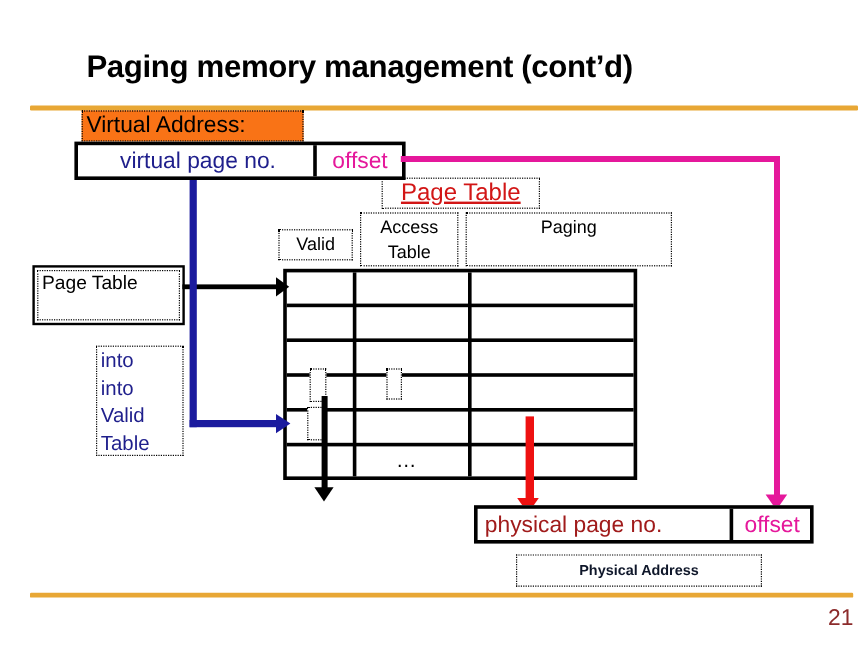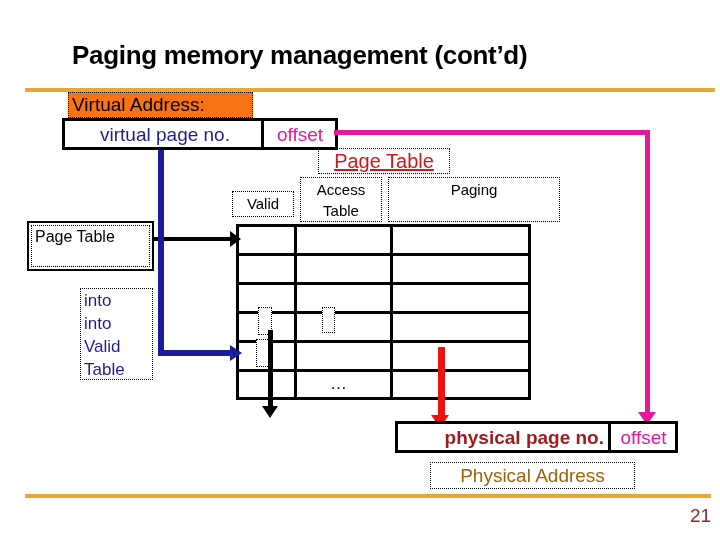--- a/index.html
+++ b/index.html
@@ -216,40 +216,40 @@
   
   .pa-bar{
     left:395px; top:421px; width:283px; height:32px;
     border:3px solid #000;
     background:#fff;
   }
   .pa-ppn{
     left:404px; top:425px; width:200px; height:25px;
     font-size:19px; line-height:25px;
     color:#A01B1B;
-    text-align:right;
-    font-weight:bold;
+    text-align:left;
   }
   .pa-divider{
     position:absolute;
     left:608px; top:424px; width:3px; height:26px;
     background:#000;
   }
   .pa-off{
     left:612px; top:425px; width:63px; height:25px;
     font-size:19px; line-height:25px;
     color:#E5189B;
     text-align:center;
   }
   .pa-label{
     left:430px; top:462px; width:205px; height:27px;
     border:1px dotted #000;
-    font-size:19px; line-height:25px;
-    text-align:center;
-    color:#a16207;
+    font-size:12px; line-height:25px;
+    text-align:center;
+    color:#0f172a;
+    font-weight:bold;
   }
 
   
   .pagenum{
     left:690px; top:505px;
     font-size:19px;
     color:#8C2B2B;
   }
 </style>
 </head>

